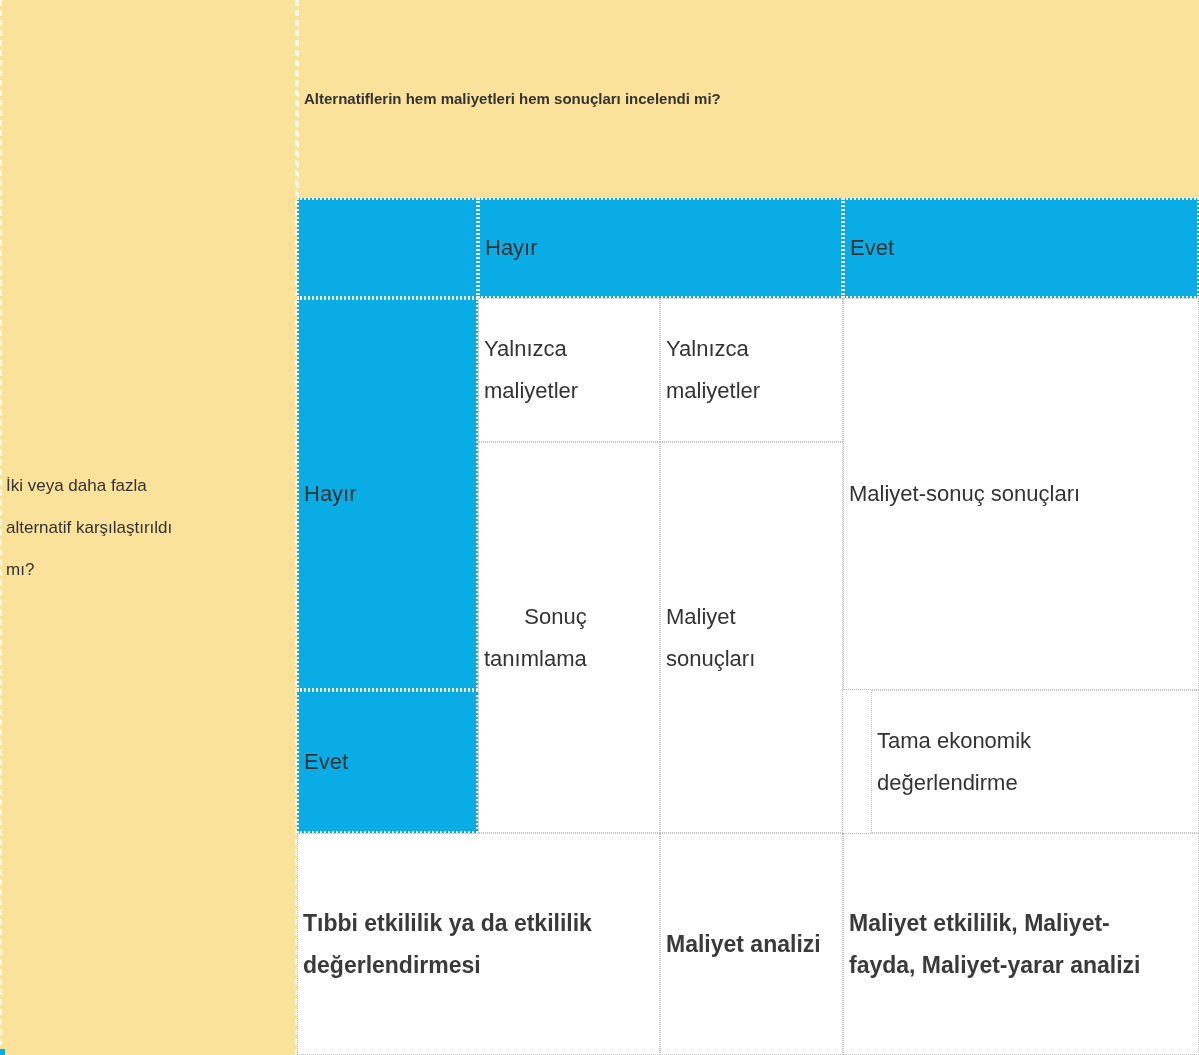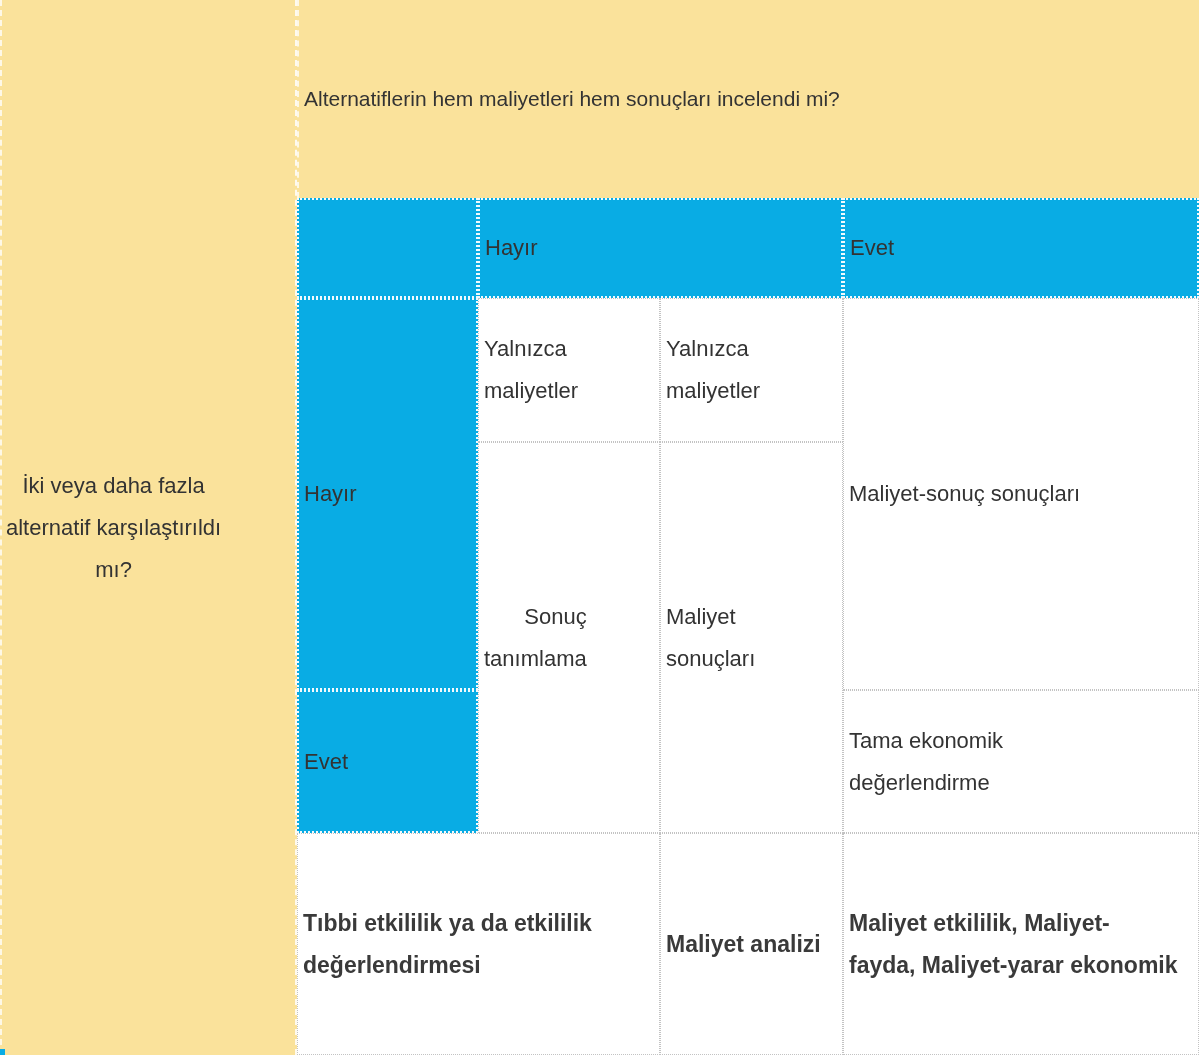--- a/index.html
+++ b/index.html
@@ -18,37 +18,36 @@
     position: absolute; left: 0; top: 0;
     width: 297px; height: 1055px;
     background: #fae29b;
     box-sizing: border-box;
     border-left: 2px dashed rgba(255,255,255,0.75);
     border-right: 2px dashed rgba(255,255,255,0.85);
     display: flex; align-items: center;
   }
   .left-panel .q {
     padding-left: 4px; padding-right: 2px;
-    font-size: 22px; line-height: 42px;
+    font-size: 17px; line-height: 42px;
     white-space: pre-line;
-    text-align: center;
   }
 
   
   .top-panel {
     position: absolute; left: 297px; top: 0;
     width: 902px; height: 198px;
     background: #fae29b;
     box-sizing: border-box;
     border-left: 2px dashed rgba(255,255,255,0.75);
     display: flex; align-items: center;
   }
   .top-panel .q {
     padding-left: 5px;
-    font-size: 21px; line-height: 30px;
+    font-size: 15px; line-height: 30px; font-weight: bold;
   }
 
   
   .grid {
     position: absolute; left: 297px; top: 198px;
     width: 902px; height: 994px;
     display: grid;
     grid-template-columns: 181px 182px 183px 356px;
     grid-template-rows: 100px 144px 248px 143px 222px;
     background: #ffffff;
@@ -70,21 +69,21 @@
   .c-hdr-empty    { grid-area: 1 / 1 / 2 / 2; }
   .c-hdr-no       { grid-area: 1 / 2 / 2 / 4; }
   .c-hdr-yes      { grid-area: 1 / 4 / 2 / 5; }
   .c-row-no       { grid-area: 2 / 1 / 4 / 2; }
   .c-onlycosts-1  { grid-area: 2 / 2 / 3 / 3; }
   .c-onlycosts-2  { grid-area: 2 / 3 / 3 / 4; }
   .c-outcome-desc { grid-area: 3 / 2 / 5 / 3; text-align: right; }
   .c-cost-desc    { grid-area: 3 / 3 / 5 / 4; }
   .c-costoutcome  { grid-area: 2 / 4 / 4 / 5; }
   .c-row-yes      { grid-area: 4 / 1 / 5 / 2; }
-  .c-fulleval     { grid-area: 4 / 4 / 5 / 5; }
+  .c-fulleval     { grid-area: 4 / 4 / 5 / 5; margin-left: 28px; }
   .c-foot-left    { grid-area: 5 / 1 / 6 / 3; }
   .c-foot-mid     { grid-area: 5 / 3 / 6 / 4; }
   .c-foot-right   { grid-area: 5 / 4 / 6 / 5; }
 
   
   .corner-sliver {
     position: absolute; left: 0; bottom: 0;
     width: 5px; height: 6px; background: #09ace4;
   }
 </style>
@@ -131,19 +130,19 @@
 
     <div class="cell c-fulleval">Tama ekonomik
 değerlendirme</div>
 
     <div class="cell bold c-foot-left">Tıbbi etkililik ya da etkililik
 değerlendirmesi</div>
 
     <div class="cell bold c-foot-mid">Maliyet analizi</div>
 
     <div class="cell bold c-foot-right">Maliyet etkililik, Maliyet-
-fayda, Maliyet-yarar ekonomik</div>
+fayda, Maliyet-yarar analizi</div>
 
   </div>
 
   <div class="corner-sliver"></div>
 
 </div>
 
 </body></html>

